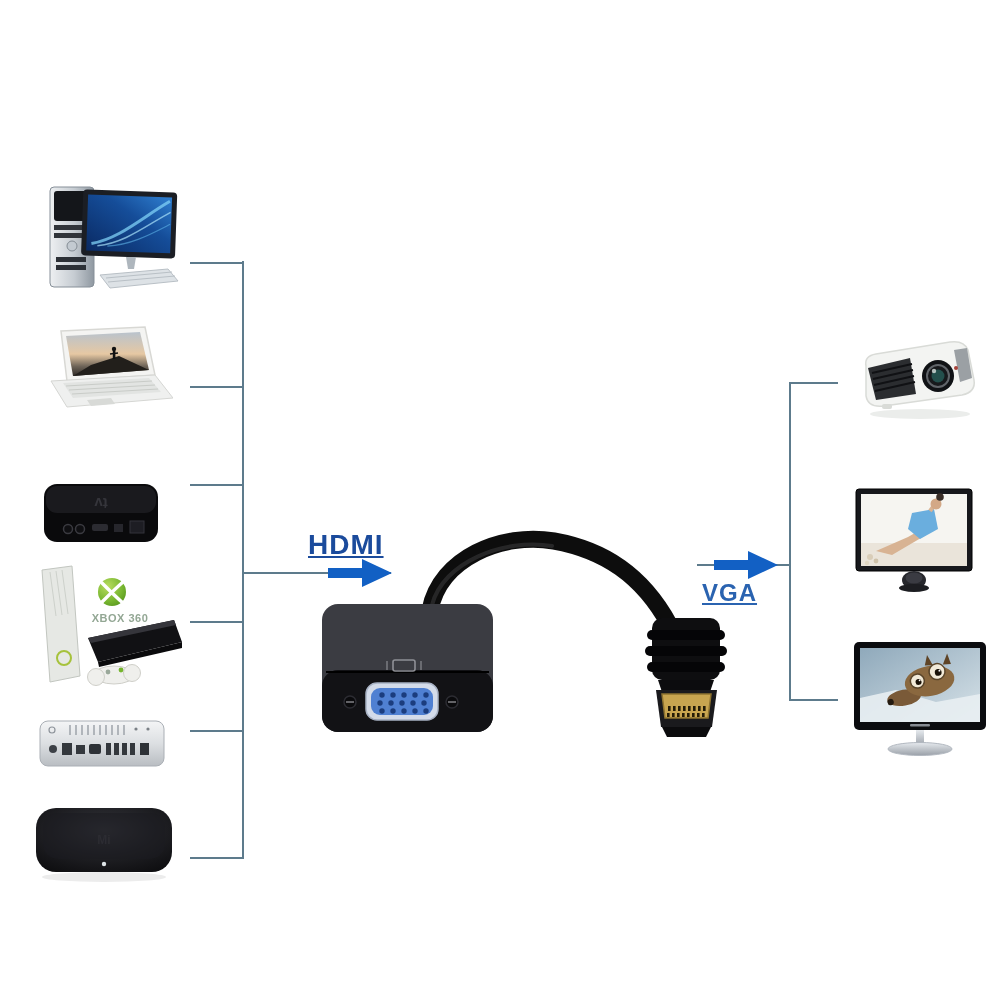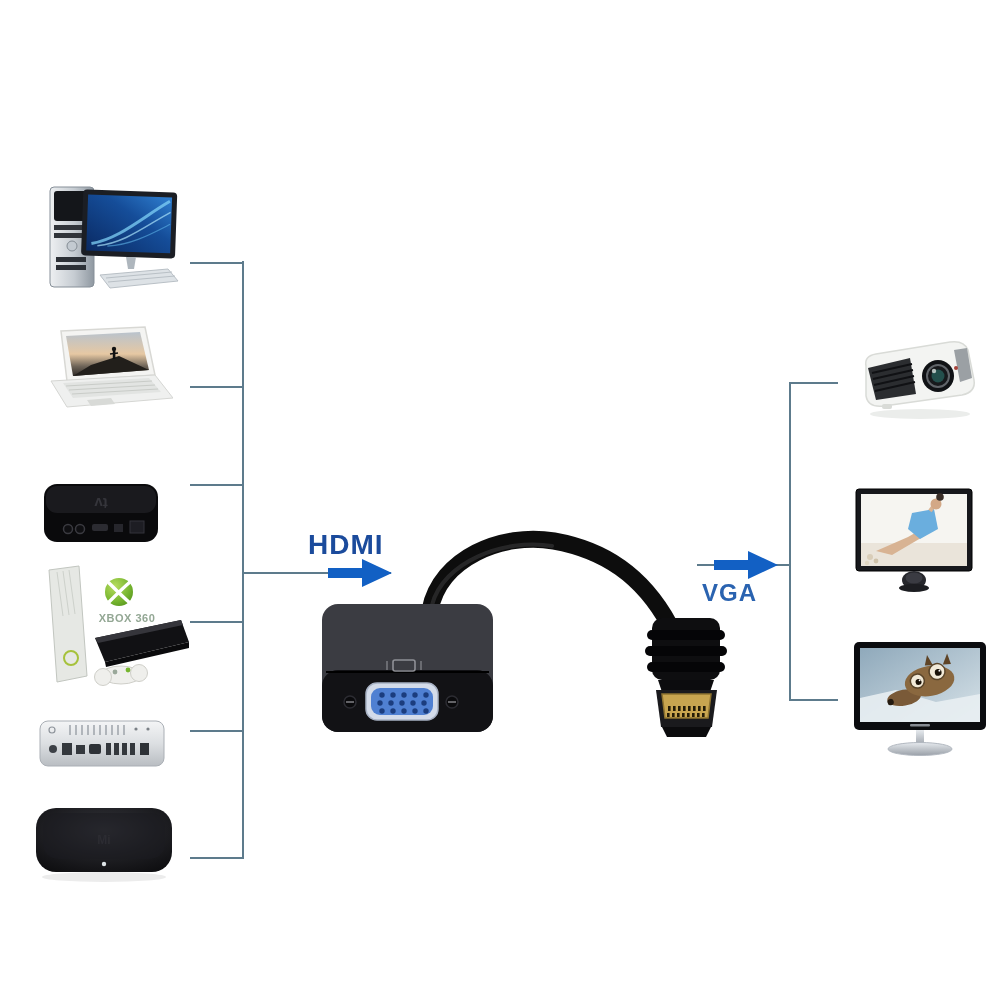--- a/index.html
+++ b/index.html
@@ -1,19 +1,19 @@
 <!DOCTYPE html>
 <html><head>
 <meta charset="utf-8">
 <style>
   html,body{margin:0;padding:0;background:#fff;}
   .canvas{position:relative;width:1000px;height:1000px;background:#ffffff;overflow:hidden;
           font-family:"Liberation Sans",sans-serif;}
   .line{position:absolute;background:#5d7b8c;}
-  .label{position:absolute;font-weight:bold;letter-spacing:1px;}
+  .label{position:absolute;font-weight:bold;letter-spacing:1px;text-decoration:underline;}
   .label-hdmi{left:308px;top:529px;font-size:28px;color:#1b4b9c;}
   .label-vga{left:702px;top:579px;font-size:24px;color:#2a63b0;}
   .dev{position:absolute;}
   .dev svg{display:block;width:100%;height:100%;}
   .arrow{position:absolute;width:66px;height:34px;}
 </style>
 </head>
 <body>
 
 <div class="canvas">
@@ -98,21 +98,21 @@
       <rect x="8" y="10" width="110" height="27" rx="11" fill="#1a1a1e"></rect>
       <text x="63" y="22" transform="rotate(180 63 22)" fill="#35353b" font-size="15" font-weight="bold" text-anchor="middle">tv</text>
       <circle cx="30" cy="53" r="4.5" fill="#0f0f12" stroke="#3a3a40" stroke-width="1.5"></circle>
       <circle cx="42" cy="53" r="4.5" fill="#0f0f12" stroke="#3a3a40" stroke-width="1.5"></circle>
       <rect x="54" y="48" width="16" height="7" rx="2" fill="#2b2b31"></rect>
       <rect x="76" y="48" width="9" height="8" fill="#26262c"></rect>
       <rect x="92" y="45" width="14" height="12" fill="#1d1d23" stroke="#33333a"></rect>
     </svg>
   </div>
 
-  <div class="dev" style="left:35px;top:558px;width:158px;height:132px;text-decoration:underline;">
+  <div class="dev" style="left:28px;top:558px;width:158px;height:132px;text-decoration:underline;">
     <svg viewBox="0 0 158 132">
       <defs>
         <radialGradient id="xg" cx=".35" cy=".3" r=".9">
           <stop offset="0" stop-color="#b8dd5e"></stop>
             <stop offset=".6" stop-color="#76b52f"></stop>
             <stop offset="1" stop-color="#4c8a18"></stop>
         </radialGradient>
       </defs>
       <polygon points="14,12 44,8 52,118 22,124" fill="#e6e8e4" stroke="#c2c6c0" stroke-width="1"></polygon>
       <line x1="22" y1="14" x2="28" y2="58" stroke="#cdd1cb" stroke-width="1"></line>

